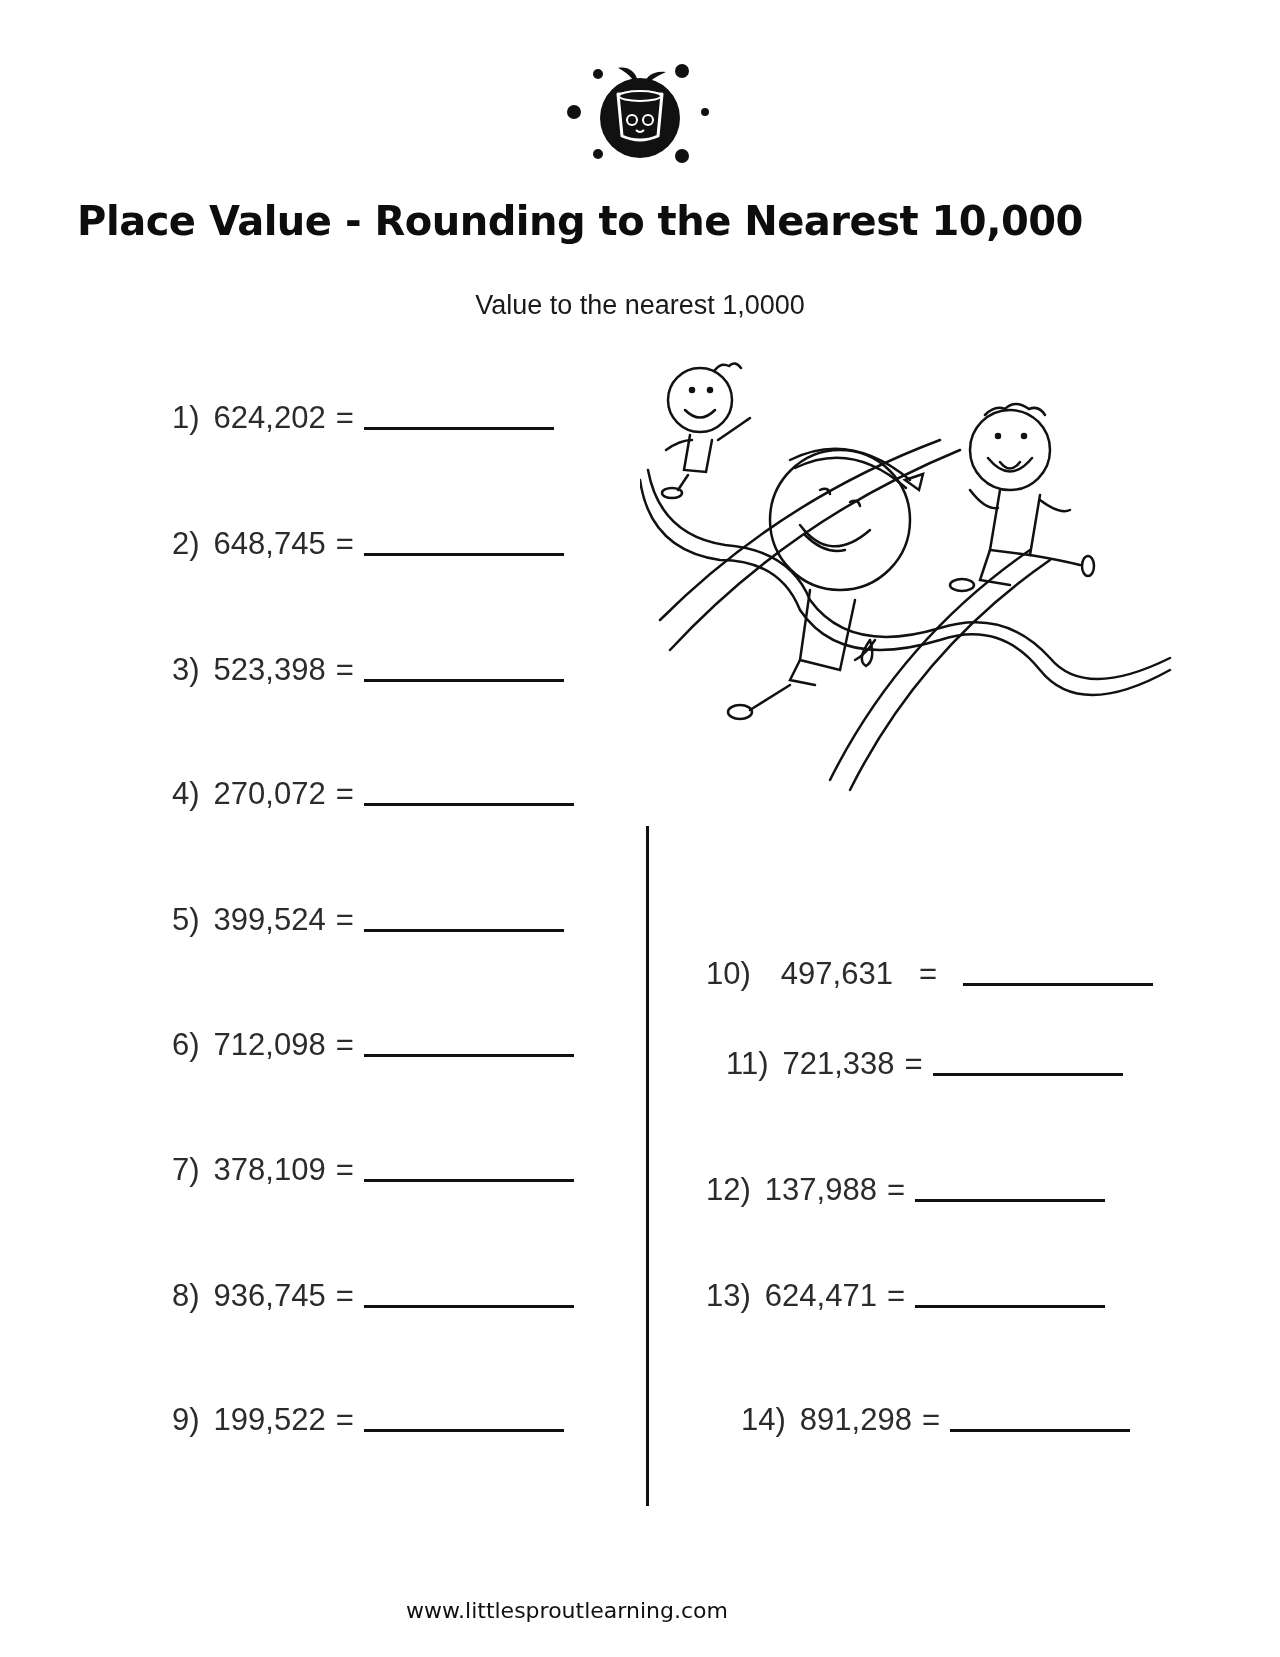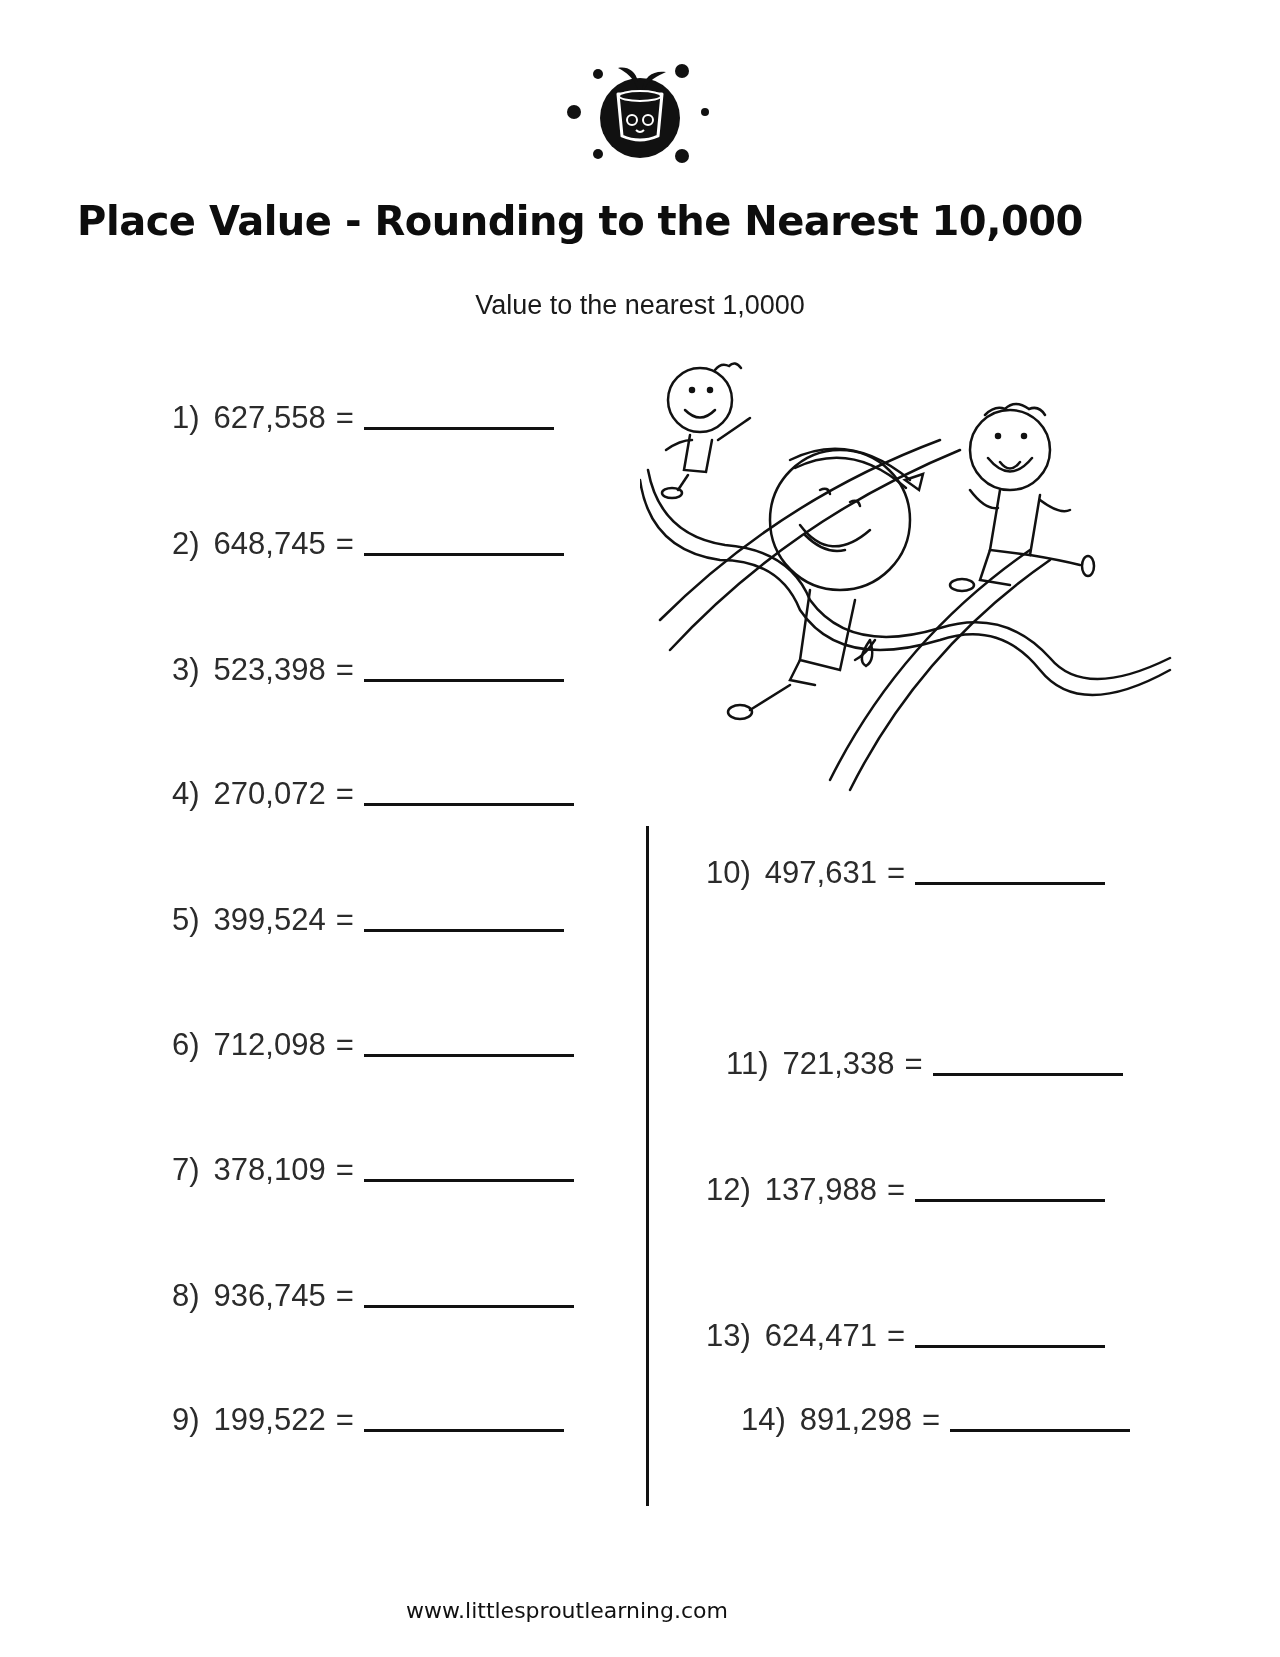--- a/index.html
+++ b/index.html
@@ -84,21 +84,21 @@
   <path d="M350 210 L340 240 L370 245"></path>
   <path d="M330 150 Q345 170 358 168"></path>
   <path d="M400 160 Q420 175 430 170"></path>
   <path d="M390 215 Q420 220 440 225"></path>
   <ellipse cx="448" cy="226" rx="6" ry="10"></ellipse>
   <ellipse cx="322" cy="245" rx="12" ry="6"></ellipse>
 </svg>
 
 <div class="problem" style="left:172px; top:400px;">
   <span class="num">1)</span>
-  <span>627,558</span>
+  <span>624,202</span>
   <span class="eq">=</span>
   <span class="blank" style="width:190px;"></span>
 </div>
 <div class="problem" style="left:172px; top:526px;">
   <span class="num">2)</span>
   <span>648,745</span>
   <span class="eq">=</span>
   <span class="blank" style="width:200px;"></span>
 </div>
 <div class="problem" style="left:172px; top:652px;">
@@ -139,39 +139,39 @@
 </div>
 <div class="problem" style="left:172px; top:1402px;">
   <span class="num">9)</span>
   <span>199,522</span>
   <span class="eq">=</span>
   <span class="blank" style="width:200px;"></span>
 </div>
 
 <div class="divider"></div>
 
-<div class="problem" style="left:706px; top:855px;">
+<div class="problem" style="left:706px; top:956px;gap:16px;">
   <span class="num">10)</span>
   <span>497,631</span>
   <span class="eq">=</span>
   <span class="blank" style="width:190px;"></span>
 </div>
 <div class="problem" style="left:710px; top:1046px;margin-left:16px;">
   <span class="num">11)</span>
   <span>721,338</span>
   <span class="eq">=</span>
   <span class="blank" style="width:190px;"></span>
 </div>
 <div class="problem" style="left:706px; top:1152px;margin-top:20px;">
   <span class="num">12)</span>
   <span>137,988</span>
   <span class="eq">=</span>
   <span class="blank" style="width:190px;"></span>
 </div>
-<div class="problem" style="left:706px; top:1318px;">
+<div class="problem" style="left:706px; top:1278px;">
   <span class="num">13)</span>
   <span>624,471</span>
   <span class="eq">=</span>
   <span class="blank" style="width:190px;"></span>
 </div>
 <div class="problem" style="left:741px; top:1402px;justify-content:flex-end;">
   <span class="num">14)</span>
   <span>891,298</span>
   <span class="eq">=</span>
   <span class="blank" style="width:180px;"></span>

